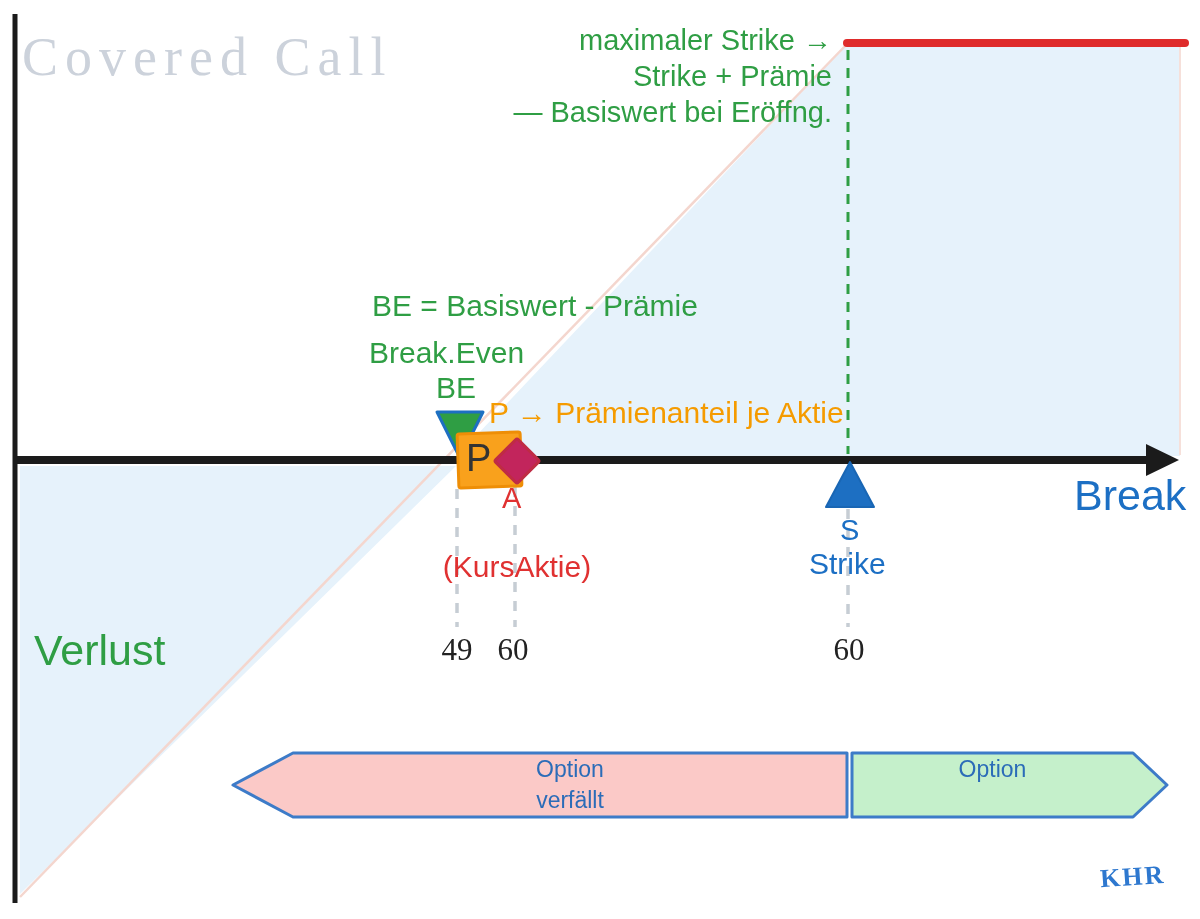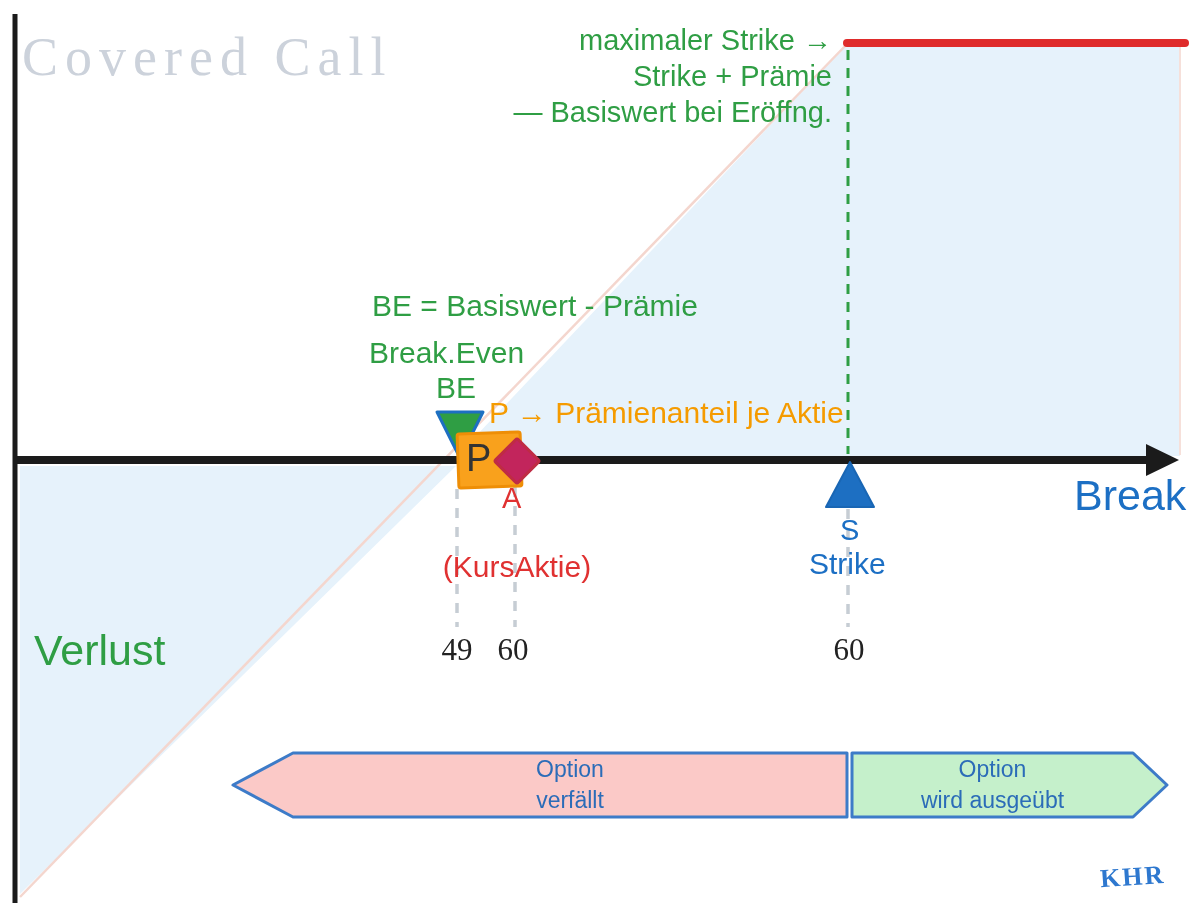--- a/index.html
+++ b/index.html
@@ -112,18 +112,17 @@
   <div class="txt tick tick-49 hand">49</div>
   <div class="txt tick tick-50 hand">60</div>
   <div class="txt tick tick-60 hand">60</div>
 
   <div class="txt banner-text banner-expire-text">
     <div>Option</div>
     <div>verfällt</div>
   </div>
   <div class="txt banner-text banner-exercise-text">
     <div>Option</div>
-    <div>wird ausgeübt</div>
   </div>
 
   <div class="txt khr hand">KHR</div>
 
 </div>
 
 </body></html>

